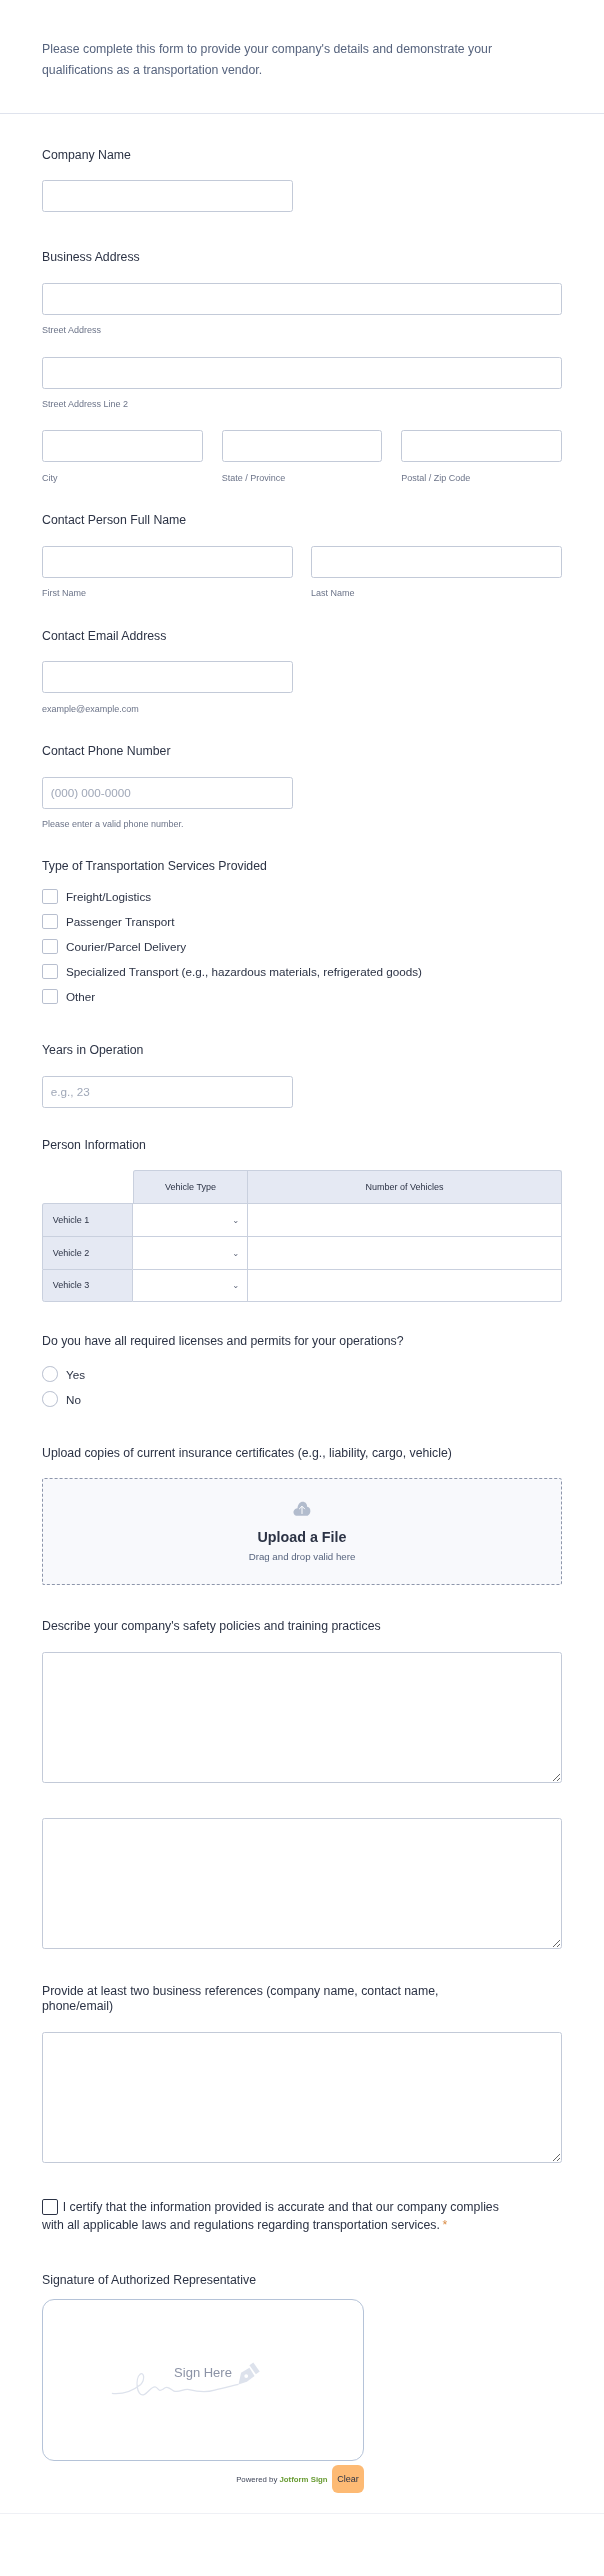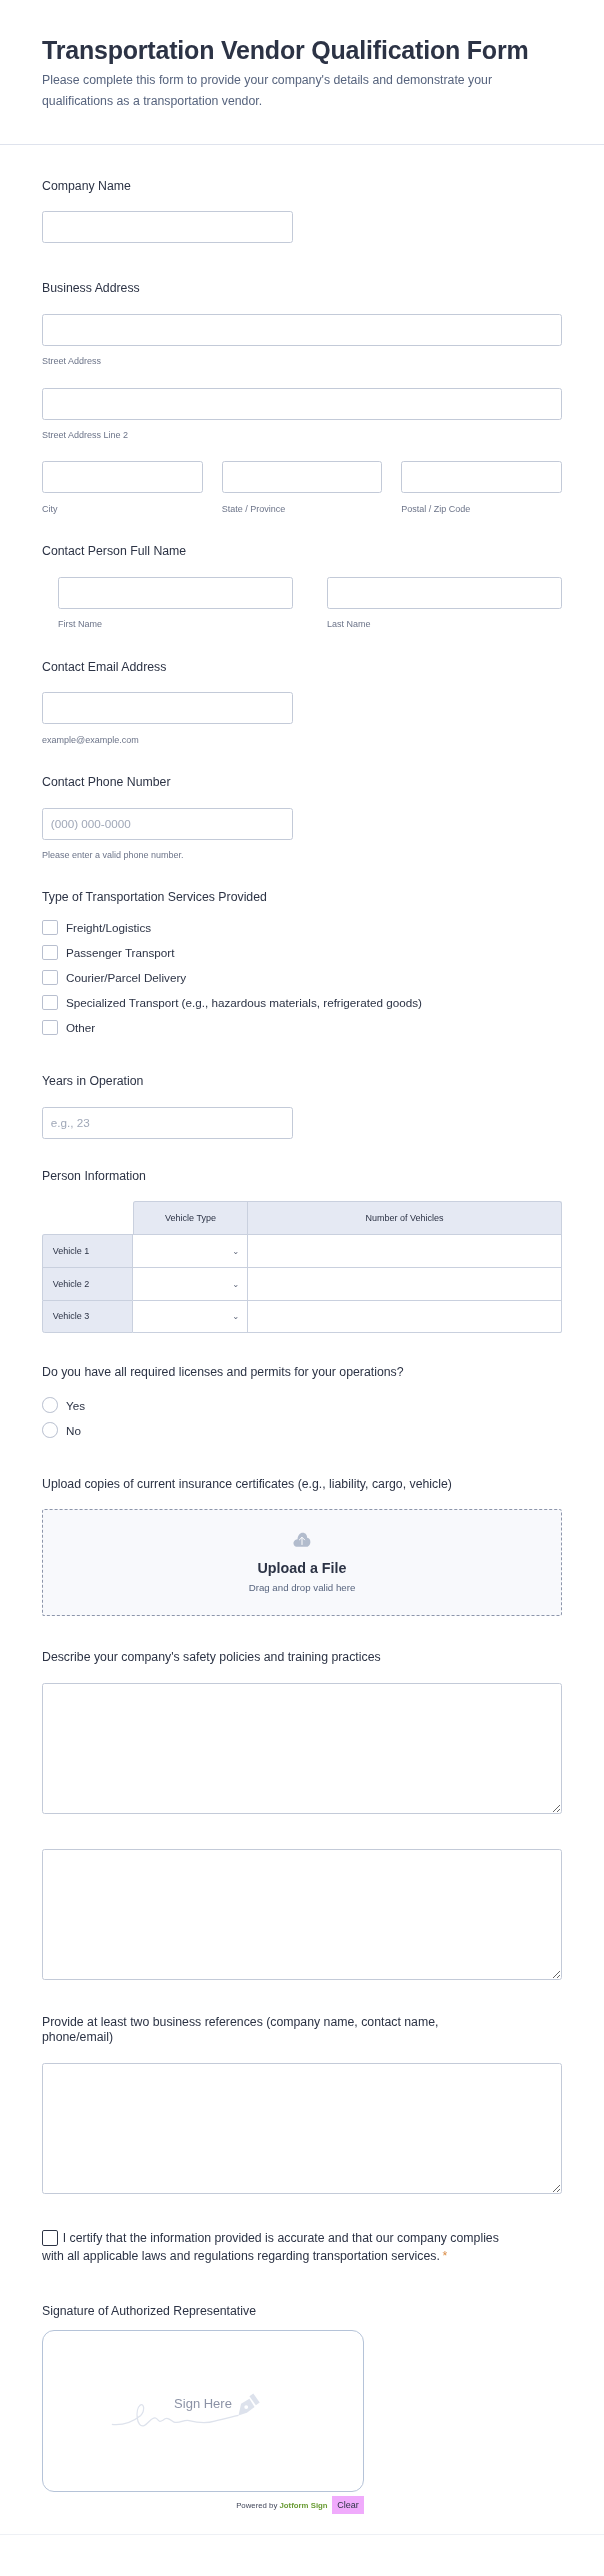--- a/index.html
+++ b/index.html
@@ -49,21 +49,21 @@
   .input::placeholder { color: #a0a8b8; }
   .input.full { width: 100%; }
   .sublabel {
     font-size: 9px;
     color: #6f76a7;
     color: #6c7489;
     margin-top: 10.4px;
     line-height: 10.4px;
   }
   .row { display: flex; gap: 18px; }
-  .row .col { flex: 1; margin-left: 16px; }
+  .row .col { flex: 1; }
   .row3 { display: flex; gap: 19px; }
   .row3 .col { flex: 1; }
   .row .col .input, .row3 .col .input { width: 100%; }
 
   .checklist { margin-top: -2.6px; }
   .check-item {
     display: flex; align-items: center;
     height: 25px;
     font-size: 11.7px;
     color: #2c3345;
@@ -166,42 +166,41 @@
     position: relative;
   }
   .sig-footer {
     width: 322px;
     display: flex; justify-content: flex-end; align-items: center;
     margin-top: 3.9px;
   }
   .powered { font-size: 7.8px; color: #404659; margin-right: 4.5px; }
   .powered b { color: #6a9c35; }
   .clear-btn {
-    background: #f0abfc;
+    background: #fdba74;
     border: none;
-    border-radius: 0;
+    border-radius: 6px;
     font-size: 9px;
     color: #2c3345;
     padding: 0 5.2px;
-    height: 18px;
+    height: 28px;
     font-family: "Liberation Sans", sans-serif;
   }
 
   .footer {
     margin-top: 19.5px;
     border-top: 1.3px solid #eef0f5;
     height: 95px;
     display: flex; align-items: center; justify-content: center;
   }
 </style>
 </head>
 <body>
 
 <div class="header">
-  <h1 class="form-title">Transportation Vendor Qualification Form</h1>
   <p class="form-desc">Please complete this form to provide your company's details and demonstrate your qualifications as a transportation vendor.</p>
 </div>
 
 <div class="body-wrap">
 
   <div class="field">
     <div class="label">Company Name</div>
     <input class="input" type="text" value="" style="">
   </div>
 

